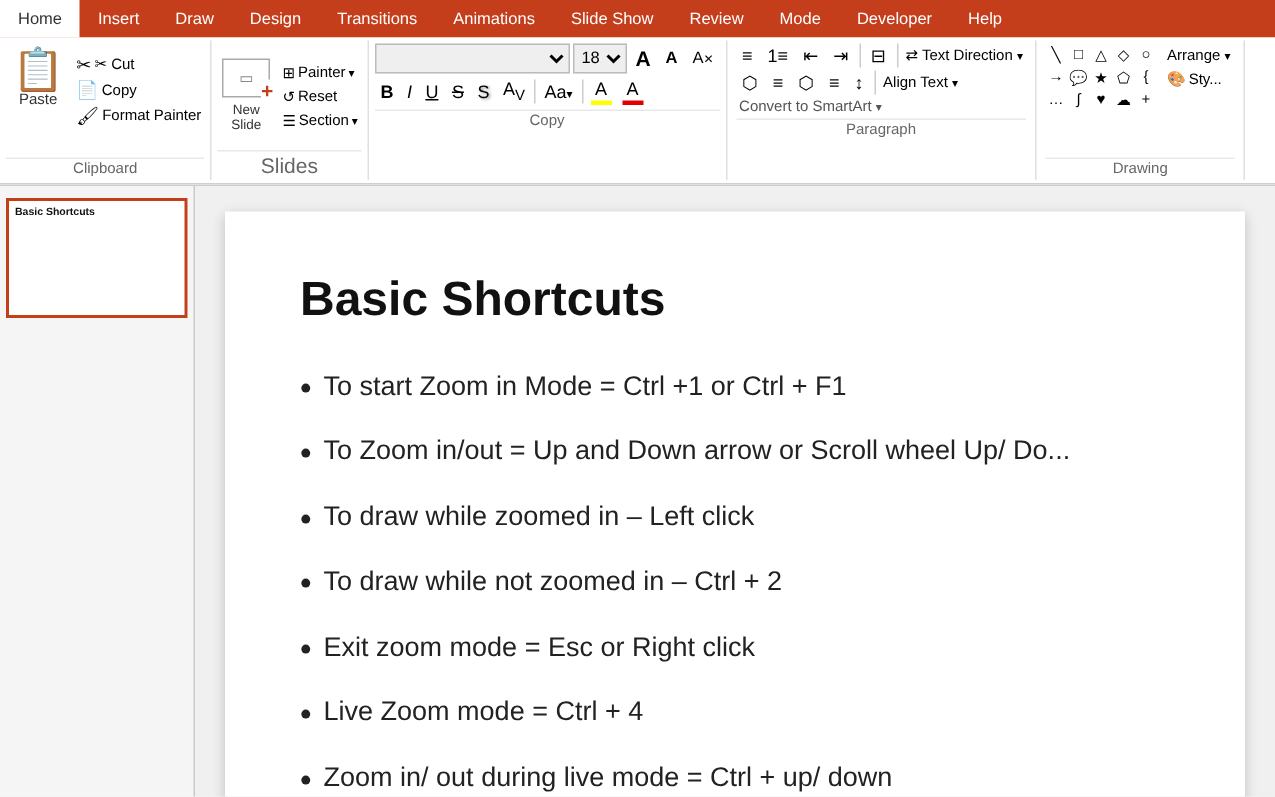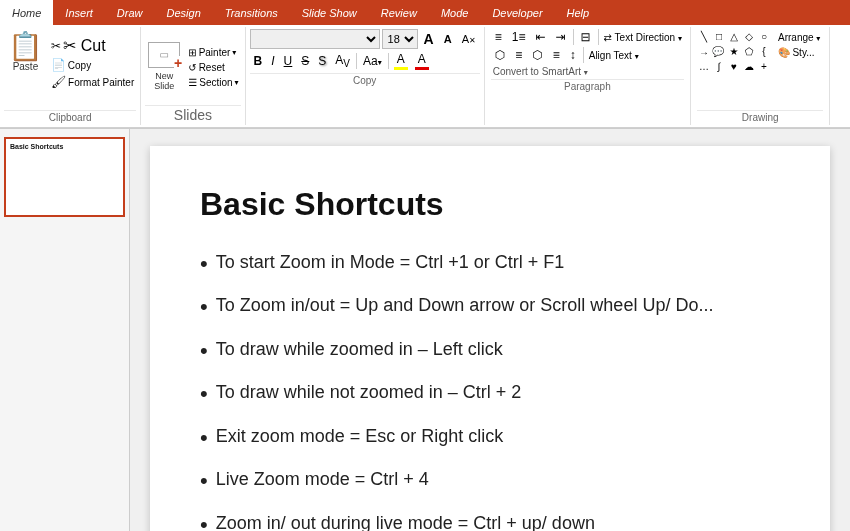--- a/index.html
+++ b/index.html
@@ -2,21 +2,21 @@
 <html><head>
   <meta charset="utf-8">
   <style>
     * { margin: 0; padding: 0; box-sizing: border-box; }
     body { font-family: 'Segoe UI', Arial, sans-serif; font-size: 12px; background: #f0f0f0; width: 850px; height: 531px; overflow: hidden; }
 
     
     .ribbon { background: #fff; border-bottom: 1px solid #ccc; user-select: none; }
 
     
-    .tab-bar { display: flex; align-items: stretch; background: #c43e1c; height: 25px; font-style: italic; }
+    .tab-bar { display: flex; align-items: stretch; background: #c43e1c; height: 25px; }
     .tab-item {
       padding: 0 12px;
       display: flex; align-items: center;
       color: #fff;
       font-size: 11px;
       cursor: pointer;
       white-space: nowrap;
     }
     .tab-item.active {
       background: #fff;
@@ -54,40 +54,41 @@
 </head>
 <body>
 
 <div class="ribbon">
   <div class="tab-bar">
     <div class="tab-item active">Home</div>
     <div class="tab-item">Insert</div>
     <div class="tab-item">Draw</div>
     <div class="tab-item">Design</div>
     <div class="tab-item">Transitions</div>
+    <div class="tab-item">Animations</div>
     <div class="tab-item">Slide Show</div>
     <div class="tab-item">Review</div>
     <div class="tab-item">Mode</div>
     <div class="tab-item">Developer</div>
     <div class="tab-item">Help</div>
   </div>
 
   <div class="ribbon-body">
 
     <div class="clipboard-group" style="padding:2px 4px; display:flex; flex-direction:column; border-right:1px solid #e0e0e0; min-width:90px;">
       <div class="clipboard-top">
 
         <div style="display:flex;flex-direction:column;align-items:center;cursor:pointer;padding:2px 4px;border-radius:2px;">
           <div style="font-size:28px;line-height:1;">📋</div>
           <div style="font-size:10px;color:#333;">Paste</div>
         </div>
         <div style="display:flex;flex-direction:column;gap:1px;padding-top:4px;">
           <div style="display:flex;align-items:center;gap:2px;font-size:11px;cursor:pointer;padding:1px 2px;border-radius:2px;white-space:nowrap;">
             <span style="font-size:12px;">✂</span>
-            <span style="font-size:16px;">✂ Cut</span>
+            <span style="font-size:10px;">✂ Cut</span>
           </div>
           <div style="display:flex;align-items:center;gap:2px;font-size:11px;cursor:pointer;padding:1px 2px;border-radius:2px;white-space:nowrap;">
             <span style="font-size:12px;">📄</span>
             <span style="font-size:10px;">Copy</span>
           </div>
           <div style="display:flex;align-items:center;gap:2px;font-size:11px;cursor:pointer;padding:1px 2px;border-radius:2px;white-space:nowrap;">
             <span style="font-size:12px;">🖌</span>
             <span style="font-size:10px;">Format Painter</span>
           </div>
         </div>

